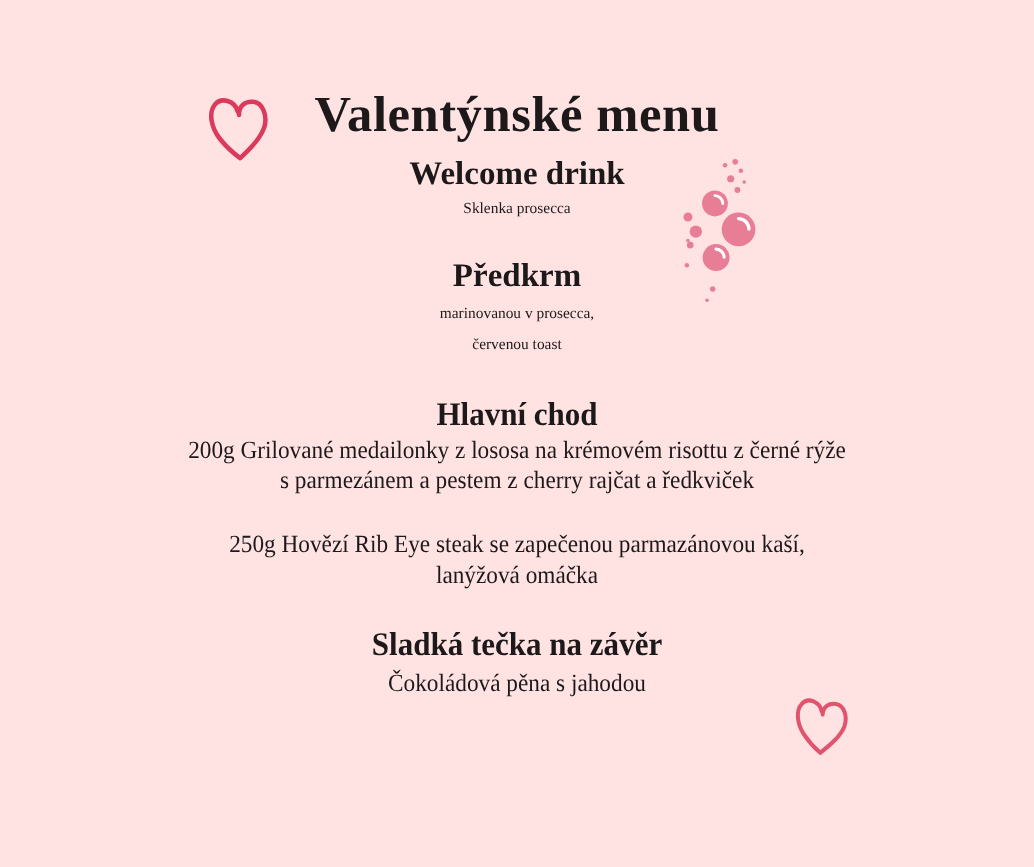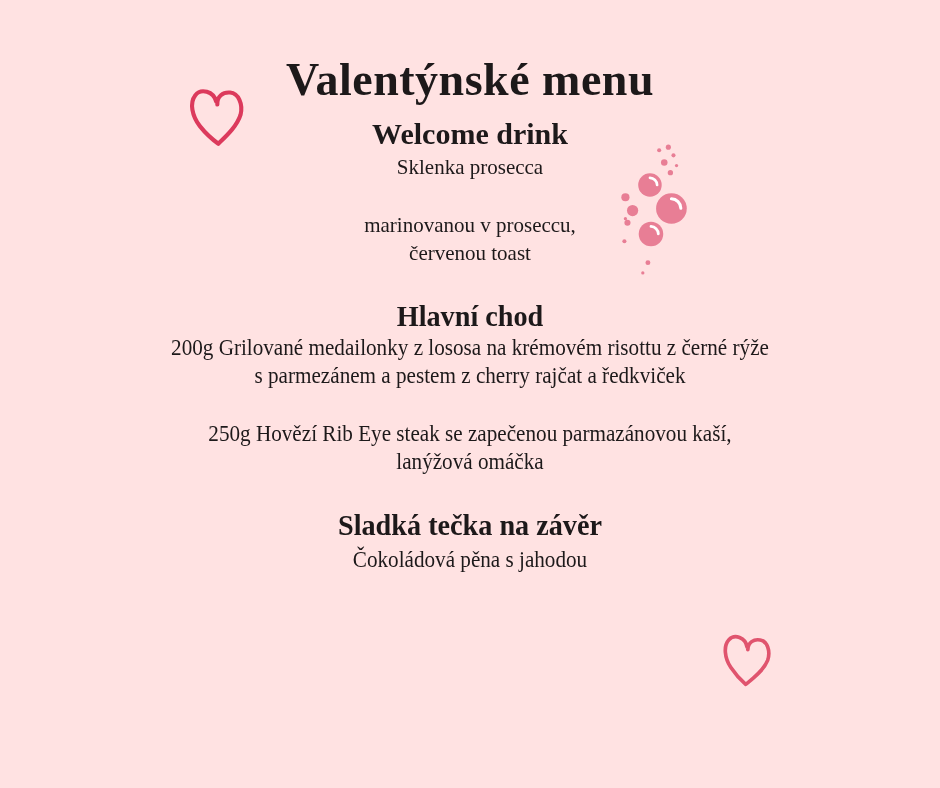--- a/index.html
+++ b/index.html
@@ -2,29 +2,29 @@
 <html style="--background: #ffe2e2; --ink: #1d191a; --heart-top: #dc3a5c; --heart-bottom: #e0546e; --bubble: #e87e95; --bubble-shine: #ffffff;"><head>
 <meta charset="utf-8">
 <style>
   html,body{margin:0;padding:0;background:#fff;}
   .canvas{
     position:relative;width:940px;height:788px;overflow:hidden;
     background:var(--background,#ffe2e2);
     color:var(--ink,#1d191a);
     font-family:"Liberation Serif","DejaVu Serif",serif;
   }
-  .col{position:absolute;inset:0;text-align:center;padding-top:54px;}
+  .col{position:absolute;inset:0;text-align:center;padding-top:54px;margin-top:24px;}
   .title{font-size:46px;font-weight:700;margin:0;letter-spacing:.5px;line-height:52px;}
   .date{
     display:inline-block;font-size:21px;font-weight:700;margin-top:7px;line-height:26px;
     text-decoration:underline;text-decoration-thickness:2px;text-underline-offset:4px;
   }
   section{margin:0;}
   .sec-h{font-size:30px;font-weight:700;margin:0;line-height:32px;}
-  .line{font-size:21px;line-height:28px;}
+  .line{font-size:14px;line-height:28px;}
   .sec-welcome{margin-top:12px;}
   .sec-welcome .line{margin-top:3px;}
   .sec-predkrm{margin-top:30px;}
   .sec-predkrm .sec-h{margin-bottom:5px;}
   .sec-main{margin-top:33px;}
   .sec-main .sec-h{margin-bottom:2px;}
   .dish-2{margin-top:30px;}
   .sec-dessert{margin-top:33px;}
   .sec-dessert .sec-h{margin-bottom:5px;}
   .condensed{transform:scaleX(.94);transform-origin:50% 0;}
@@ -77,21 +77,22 @@
 
   <div class="col">
     <h1 class="title">Valentýnské menu</h1>
 
     <section class="sec-welcome">
       <h2 class="sec-h">Welcome drink</h2>
       <div class="line">Sklenka prosecca</div>
     </section>
 
     <section class="sec-predkrm">
-      <div class="line">marinovanou v proseccu,</div>
+      <h2 class="sec-h">Předkrm</h2>
+      <div class="line">marinovanou v prosecca,</div>
       <div class="line">červenou toast</div>
     </section>
 
     <section class="sec-main condensed">
       <h2 class="sec-h">Hlavní chod</h2>
       <div class="dish-1">
         <div class="line">200g Grilované medailonky z lososa na krémovém risottu z černé rýže</div>
         <div class="line">s parmezánem a pestem z cherry rajčat a ředkviček</div>
       </div>
       <div class="dish-2">

